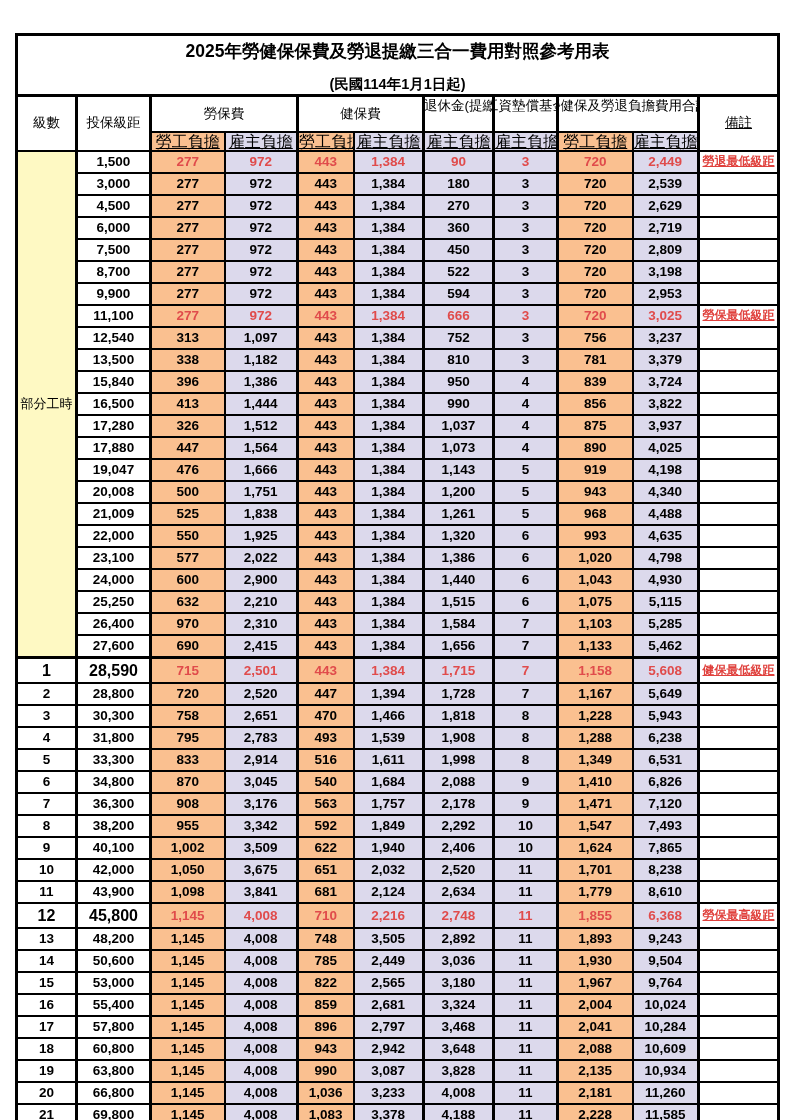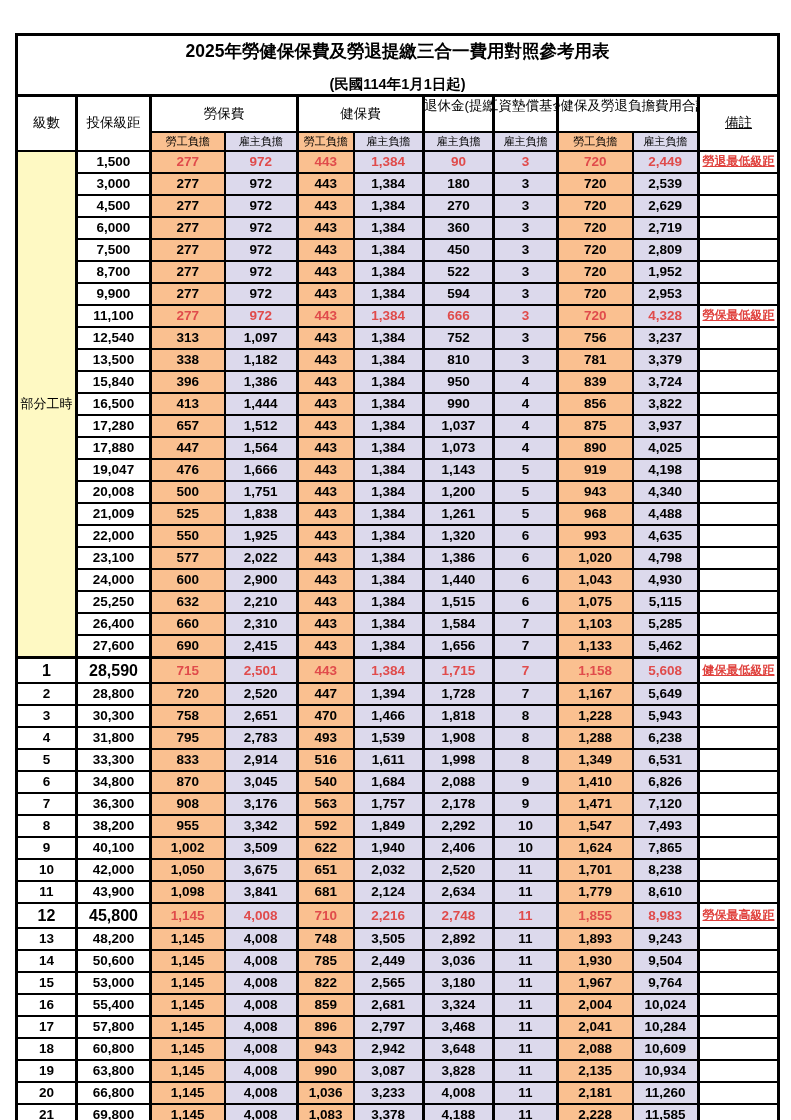--- a/index.html
+++ b/index.html
@@ -17,21 +17,21 @@
     font-size:13.5px;font-weight:600;
     height:20px;line-height:20px;
   }
   
   .title-cell{height:54px;line-height:normal;border:3px solid #000;}
   .title-line1{font-size:17.5px;font-weight:700;margin-top:3px;}
   .title-line2{font-size:14.5px;font-weight:700;margin-top:12px;}
   
   thead th{font-weight:400;font-size:13.5px;background:#fff;}
   .hdr-top{height:36px;line-height:normal;}
-  .hdr-sub th{height:17px;line-height:17px;font-size:11px;}
+  .hdr-sub th{height:17px;line-height:17px;font-size:16px;text-decoration:underline;}
   .two-line{display:flex;flex-direction:row;justify-content:center;height:100%;}
   .two-line div{line-height:18px;}
   .bl3{border-left-width:3px;}
   .br3{border-right-width:3px;text-decoration:underline;}
   .bt3{border-top-width:3px;}
   .bb3{border-bottom-width:3px;}
   
   .emp{background:#FAC090;}
   .er{background:#DCD9EC;}
   
@@ -168,21 +168,21 @@
         </tr>
         <tr>
           <td class="brk bl3">8,700</td>
           <td class="val emp bl3">277</td>
           <td class="val er">972</td>
           <td class="val emp bl3">443</td>
           <td class="val er">1,384</td>
           <td class="val er bl3">522</td>
           <td class="val er bl3">3</td>
           <td class="val emp bl3">720</td>
-          <td class="val er">1,952</td>
+          <td class="val er">3,198</td>
           <td class="remark-cell bl3 br3"></td>
         </tr>
         <tr>
           <td class="brk bl3">9,900</td>
           <td class="val emp bl3">277</td>
           <td class="val er">972</td>
           <td class="val emp bl3">443</td>
           <td class="val er">1,384</td>
           <td class="val er bl3">594</td>
           <td class="val er bl3">3</td>
@@ -192,21 +192,21 @@
         </tr>
         <tr class="red">
           <td class="brk bl3">11,100</td>
           <td class="val emp bl3">277</td>
           <td class="val er">972</td>
           <td class="val emp bl3">443</td>
           <td class="val er">1,384</td>
           <td class="val er bl3">666</td>
           <td class="val er bl3">3</td>
           <td class="val emp bl3">720</td>
-          <td class="val er">4,328</td>
+          <td class="val er">3,025</td>
           <td class="remark-cell bl3 br3">勞保最低級距</td>
         </tr>
         <tr>
           <td class="brk bl3">12,540</td>
           <td class="val emp bl3">313</td>
           <td class="val er">1,097</td>
           <td class="val emp bl3">443</td>
           <td class="val er">1,384</td>
           <td class="val er bl3">752</td>
           <td class="val er bl3">3</td>
@@ -245,21 +245,21 @@
           <td class="val emp bl3">443</td>
           <td class="val er">1,384</td>
           <td class="val er bl3">990</td>
           <td class="val er bl3">4</td>
           <td class="val emp bl3">856</td>
           <td class="val er">3,822</td>
           <td class="remark-cell bl3 br3"></td>
         </tr>
         <tr>
           <td class="brk bl3">17,280</td>
-          <td class="val emp bl3">657</td>
+          <td class="val emp bl3">326</td>
           <td class="val er">1,512</td>
           <td class="val emp bl3">443</td>
           <td class="val er">1,384</td>
           <td class="val er bl3">1,037</td>
           <td class="val er bl3">4</td>
           <td class="val emp bl3">875</td>
           <td class="val er">3,937</td>
           <td class="remark-cell bl3 br3"></td>
         </tr>
         <tr>
@@ -353,21 +353,21 @@
           <td class="val emp bl3">443</td>
           <td class="val er">1,384</td>
           <td class="val er bl3">1,515</td>
           <td class="val er bl3">6</td>
           <td class="val emp bl3">1,075</td>
           <td class="val er">5,115</td>
           <td class="remark-cell bl3 br3"></td>
         </tr>
         <tr>
           <td class="brk bl3">26,400</td>
-          <td class="val emp bl3">660</td>
+          <td class="val emp bl3">970</td>
           <td class="val er">2,310</td>
           <td class="val emp bl3">443</td>
           <td class="val er">1,384</td>
           <td class="val er bl3">1,584</td>
           <td class="val er bl3">7</td>
           <td class="val emp bl3">1,103</td>
           <td class="val er">5,285</td>
           <td class="remark-cell bl3 br3"></td>
         </tr>
         <tr>
@@ -528,21 +528,21 @@
         <tr class="red big">
           <td class="lvl bl3">12</td>
           <td class="brk bl3">45,800</td>
           <td class="val emp bl3">1,145</td>
           <td class="val er">4,008</td>
           <td class="val emp bl3">710</td>
           <td class="val er">2,216</td>
           <td class="val er bl3">2,748</td>
           <td class="val er bl3">11</td>
           <td class="val emp bl3">1,855</td>
-          <td class="val er">8,983</td>
+          <td class="val er">6,368</td>
           <td class="remark-cell bl3 br3">勞保最高級距</td>
         </tr>
         <tr>
           <td class="lvl bl3">13</td>
           <td class="brk bl3">48,200</td>
           <td class="val emp bl3">1,145</td>
           <td class="val er">4,008</td>
           <td class="val emp bl3">748</td>
           <td class="val er">3,505</td>
           <td class="val er bl3">2,892</td>

